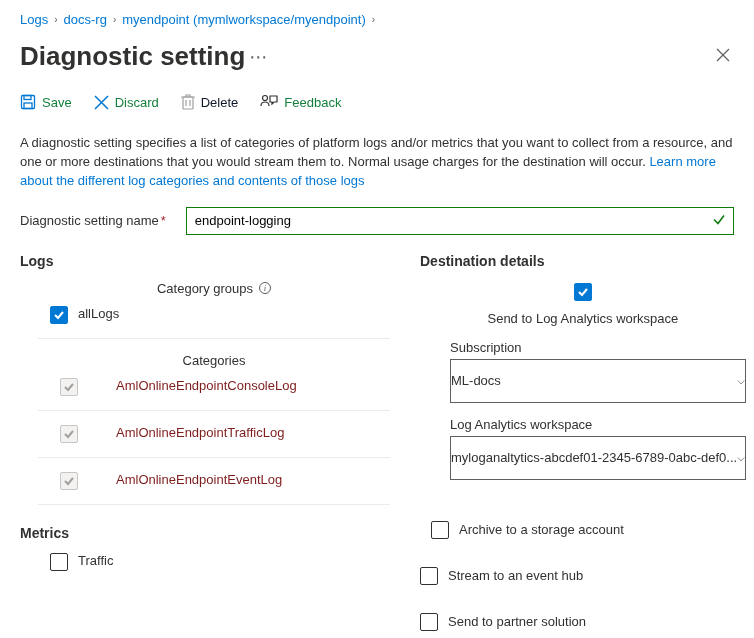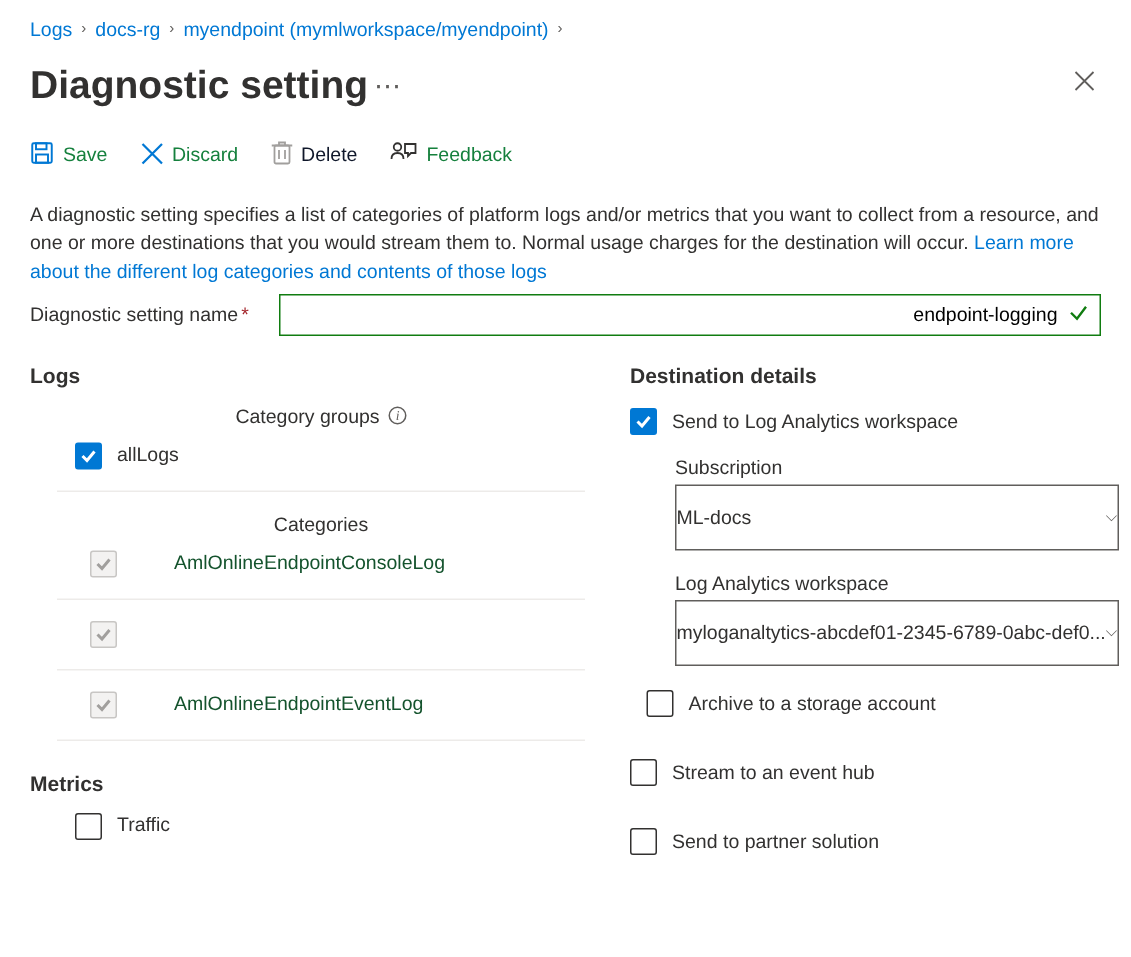--- a/index.html
+++ b/index.html
@@ -24,63 +24,63 @@
     .ellipsis { color: #605e5c; font-size: 18px; line-height: 1; padding: 0 4px; }
     .close-x { font-size: 16px; color: #605e5c; cursor: pointer; padding: 4px; }
 
     
     .toolbar { display: flex; align-items: center; gap: 22px; padding-bottom: 10px; margin-bottom: 14px; }
     .tool-btn { display: inline-flex; align-items: center; gap: 6px; font-size: 13px; color: #15803d; cursor: pointer; }
     .tool-btn.disabled { color: #0f172a; cursor: default; }
     .tool-btn svg { flex-shrink: 0; }
 
     
-    .desc { font-size: 13px; line-height: 1.45; margin-bottom: 5px; }
+    .desc { font-size: 13px; line-height: 1.45; margin-bottom: 16px; }
 
     
     .name-row { display: flex; align-items: center; gap: 20px; margin-bottom: 18px; }
     .name-label { font-size: 13px; }
     .req { color: #a4262c; margin-left: 2px; }
     .name-input-wrap { position: relative; flex: 1; }
     .name-input { width: 100%; height: 28px; padding: 0 28px 0 8px; border: 1px solid #605e5c; font-size: 13px; font-family: inherit; }
-    .name-input.valid { border-color: #107c10; text-align: right; }
+    .name-input.valid { border-color: #107c10; }
     .valid-check { position: absolute; right: 8px; top: 50%; transform: translateY(-50%); color: #107c10; }
 
     
     .cols { display: flex; gap: 30px; }
     .col-left { flex: 0 0 370px; }
     .col-right { flex: 1; }
 
     .section-head { font-size: 14px; font-weight: 600; margin-bottom: 12px; }
     .sub-head { font-size: 13px; margin: 6px 0 10px 18px; display: flex; align-items: center; gap: 6px; justify-content: center; }
     .info-icon { width: 12px; height: 12px; border: 1px solid #605e5c; border-radius: 50%; display: inline-flex; align-items: center; justify-content: center; font-size: 9px; color: #605e5c; font-style: italic; font-family: serif; }
 
     .row-sep { border: none; border-top: 1px solid #edebe9; margin: 14px 0 14px 18px; }
 
     .check-row { display: flex; align-items: flex-start; gap: 10px; margin: 10px 0 10px 30px; font-size: 13px; }
-    .check-row.disabled { color: #14532d; gap: 38px; }
+    .check-row.disabled { color: #7f1d1d; gap: 38px; }
     .check-row.sub { margin-left: 40px; }
 
     .chk { width: 18px; height: 18px; border: 1px solid #323130; border-radius: 2px; display: inline-flex; align-items: center; justify-content: center; cursor: pointer; flex-shrink: 0; }
     .chk.checked { background: #0078d4; border-color: #0078d4; }
     .chk.checked svg { display: block; }
     .chk svg { display: none; }
     .chk.disabled { border-color: #c8c6c4; background: #f3f2f1; cursor: default; }
     .chk.disabled.checked { background: #f3f2f1; }
     .chk.disabled.checked svg path { stroke: #a19f9d; }
     .chk.disabled.checked svg { display: block; }
 
     .dest-check-row { display: flex; align-items: center; gap: 10px; margin: 14px 0; font-size: 13px; }
     .dest-indent { margin-left: 30px; margin-top: 14px; margin-bottom: 6px; }
     .field-label { font-size: 13px; margin-bottom: 4px; }
     .dropdown { width: 100%; max-width: 300px; height: 44px; border: 1px solid #605e5c; display: flex; align-items: center; justify-content: space-between; padding: 0 0; font-size: 13px; cursor: pointer; margin-bottom: 14px; }
     .dropdown .caret { font-size: 10px; color: #605e5c; }
 
     .col-right .dest-check-row { margin-left: 0; margin-bottom: 28px; }
-    .col-right .dest-check-row.first { margin-bottom: 10px; }
+    .col-right .dest-check-row.first { margin-bottom: 10px; flex-direction: column; }
   </style>
 </head>
 <body>
 
 <nav class="breadcrumb">
   <a>Logs</a>
   <span class="sep">›</span>
   <a>docs-rg</a>
   <span class="sep">›</span>
   <a>myendpoint (mymlworkspace/myendpoint)</a>
@@ -181,20 +181,21 @@
       <span>AmlOnlineEndpointConsoleLog</span>
     </div>
     <hr class="row-sep">
 
     <div class="check-row sub disabled">
       <span class="chk disabled checked">
         <svg width="12" height="12" viewBox="0 0 12 12">
             <path d="M2 6 L5 9 L10 3" stroke="#a19f9d" stroke-width="2" fill="none"></path>
           </svg>
       </span>
+      <span>AmlOnlineEndpointTrafficLog</span>
     </div>
     <hr class="row-sep">
 
     <div class="check-row sub disabled">
       <span class="chk disabled checked">
         <svg width="12" height="12" viewBox="0 0 12 12">
             <path d="M2 6 L5 9 L10 3" stroke="#a19f9d" stroke-width="2" fill="none"></path>
           </svg>
       </span>
       <span>AmlOnlineEndpointEventLog</span>
@@ -230,21 +231,21 @@
         <span class="caret">⌵</span>
       </div>
 
       <div class="field-label">Log Analytics workspace</div>
       <div class="dropdown">
         <span style="overflow:hidden;text-overflow:ellipsis;white-space:nowrap;">myloganaltytics-abcdef01-2345-6789-0abc-def0...</span>
         <span class="caret">⌵</span>
       </div>
     </div>
 
-    <div class="dest-check-row" style="margin-top:16px;padding-left:11px;">
+    <div class="dest-check-row" style="margin-top:41px;padding-left:11px;">
       <span class="chk">
         
       </span>
       <span>Archive to a storage account</span>
     </div>
 
     <div class="dest-check-row">
       <span class="chk">
         
       </span>

